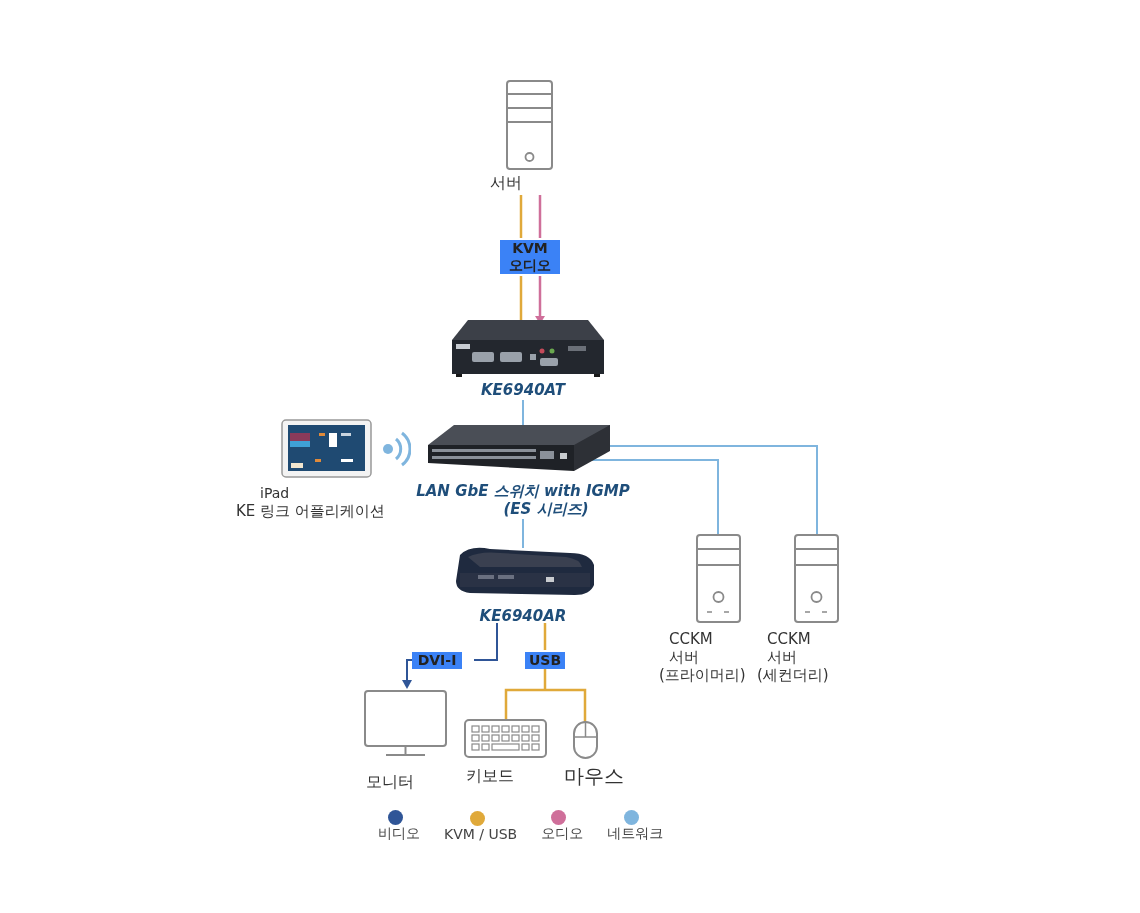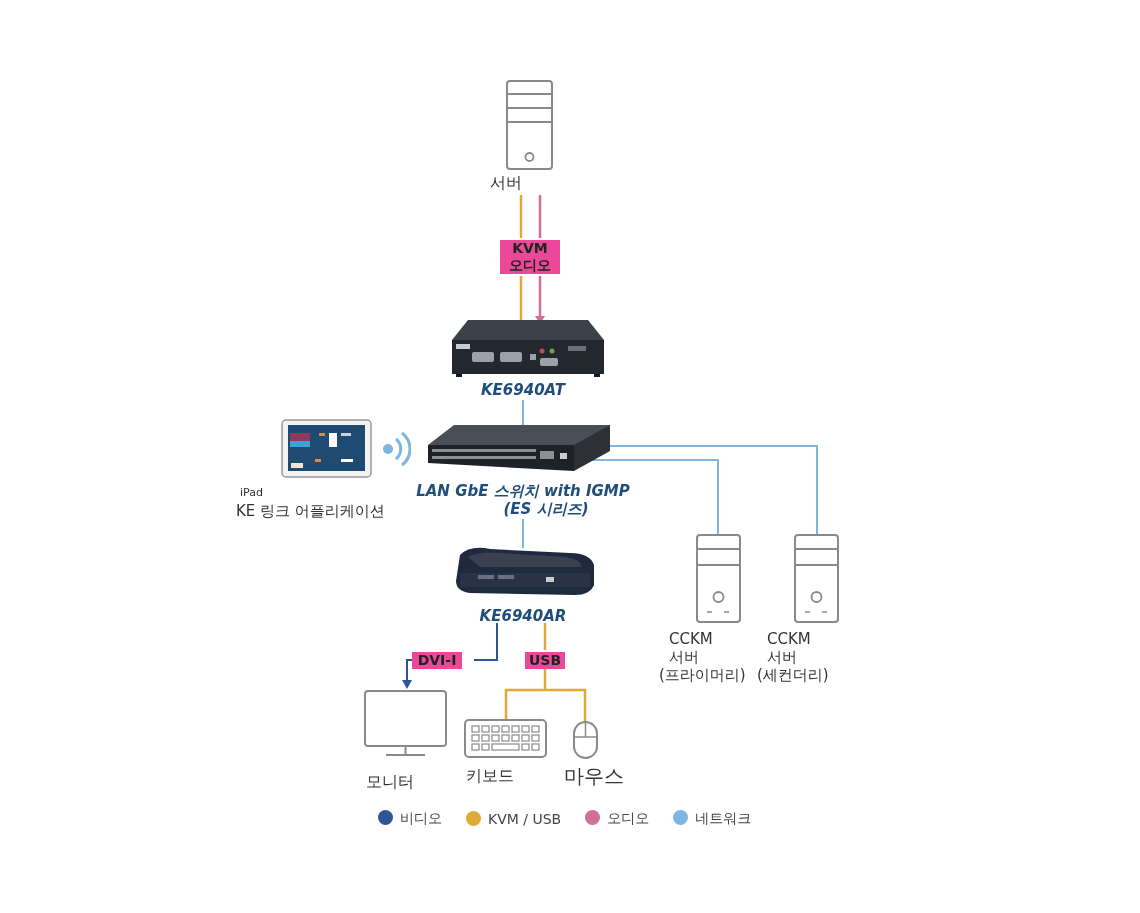--- a/index.html
+++ b/index.html
@@ -1,24 +1,24 @@
 <!DOCTYPE html>
 <html><head>
 <meta charset="utf-8">
 <style>
   html, body { margin:0; padding:0; background:#ffffff; }
   body { width:1140px; height:913px; position:relative; overflow:hidden;
          font-family:"DejaVu Sans", "Liberation Sans", sans-serif; }
   .abs { position:absolute; }
   .lbl { position:absolute; color:#333; font-size:15px; text-align:left; line-height:18px; white-space:nowrap; }
   .dev-lbl { position:absolute; color:#1f4e7a; font-size:15px; font-weight:bold; text-align:center; white-space:nowrap; line-height:18px;font-style:italic; }
-  .conn-lbl { position:absolute; color:#222; font-size:14px; font-weight:bold; text-align:center; white-space:nowrap; line-height:17px; background:#ec4899; }
+  .conn-lbl { position:absolute; color:#222; font-size:14px; font-weight:bold; text-align:center; white-space:nowrap; line-height:17px; background:#3b82f6; }
   svg.wires { position:absolute; left:0; top:0; }
   .legend { position:absolute; top:810px; left:378px; display:flex; align-items:center; gap:0; font-size:14px; color:#444; }
-  .legend-item { display:flex; align-items:flex-start; margin-right:24px; }
+  .legend-item { display:flex; align-items:center; margin-right:24px;flex-direction:column; }
   .dot { width:15px; height:15px; border-radius:50%; margin-right:7px; display:inline-block; }
 </style>
 </head>
 <body>
 
 <svg class="wires" width="1140" height="913">
 
   <line x1="521" y1="195" x2="521" y2="238" stroke="#e0a93a" stroke-width="2.5"></line>
   <line x1="521" y1="276" x2="521" y2="322" stroke="#e0a93a" stroke-width="2.5"></line>
 
@@ -82,21 +82,21 @@
   <rect x="34" y="40" width="6" height="3" fill="#e08a3a"></rect>
   <rect x="10" y="44" width="12" height="5" fill="#f2e6cf"></rect>
   <rect x="60" y="40" width="12" height="3" fill="#ffffff"></rect>
 </svg>
 
 <svg class="abs" style="left:381px;top:428px" width="30" height="42">
   <circle cx="7" cy="21" r="5" fill="#7fb5de"></circle>
   <path d="M15 11 A 13 13 0 0 1 15 31" fill="none" stroke="#7fb5de" stroke-width="3"></path>
   <path d="M21 5 A 20 20 0 0 1 21 37" fill="none" stroke="#7fb5de" stroke-width="3"></path>
 </svg>
-<div class="lbl" style="left:240px;top:484px;width:140px;font-size:11px">iPad</div>
+<div class="lbl" style="left:260px;top:484px;width:140px;font-size:14px">iPad</div>
 <div class="lbl" style="left:236px;top:502px;width:180px;font-size:15px">KE 링크 어플리케이션</div>
 
 <svg class="abs" style="left:424px;top:423px" width="190" height="52">
   <polygon points="30,2 186,2 186,22 4,22" fill="#4a4e56"></polygon>
   <polygon points="186,2 186,28 150,48 150,22" fill="#2d3036"></polygon>
   <polygon points="4,22 150,22 150,48 4,40" fill="#1f2227"></polygon>
   <g fill="#8a9099">
     <rect x="8" y="26" width="104" height="3"></rect>
     <rect x="8" y="33" width="104" height="3"></rect>
   </g>

